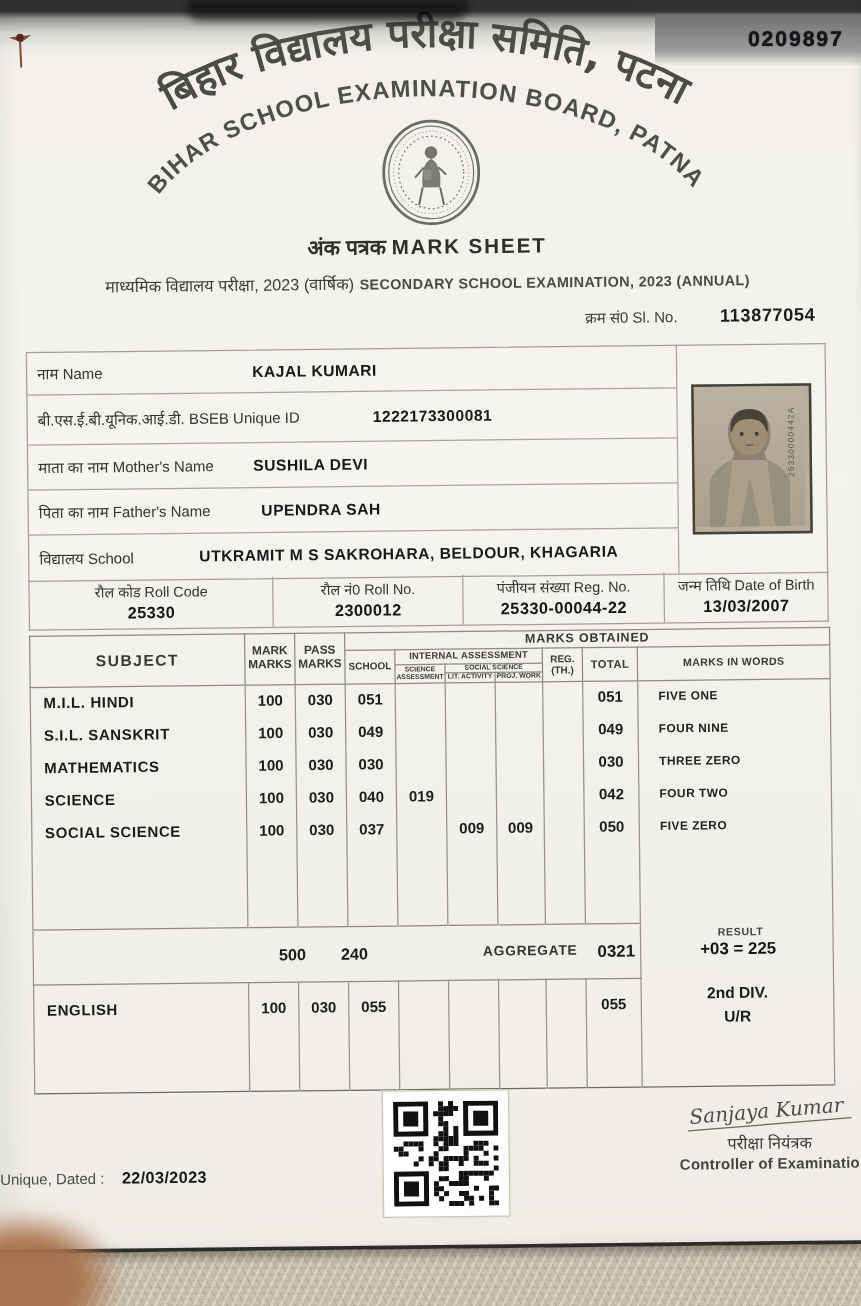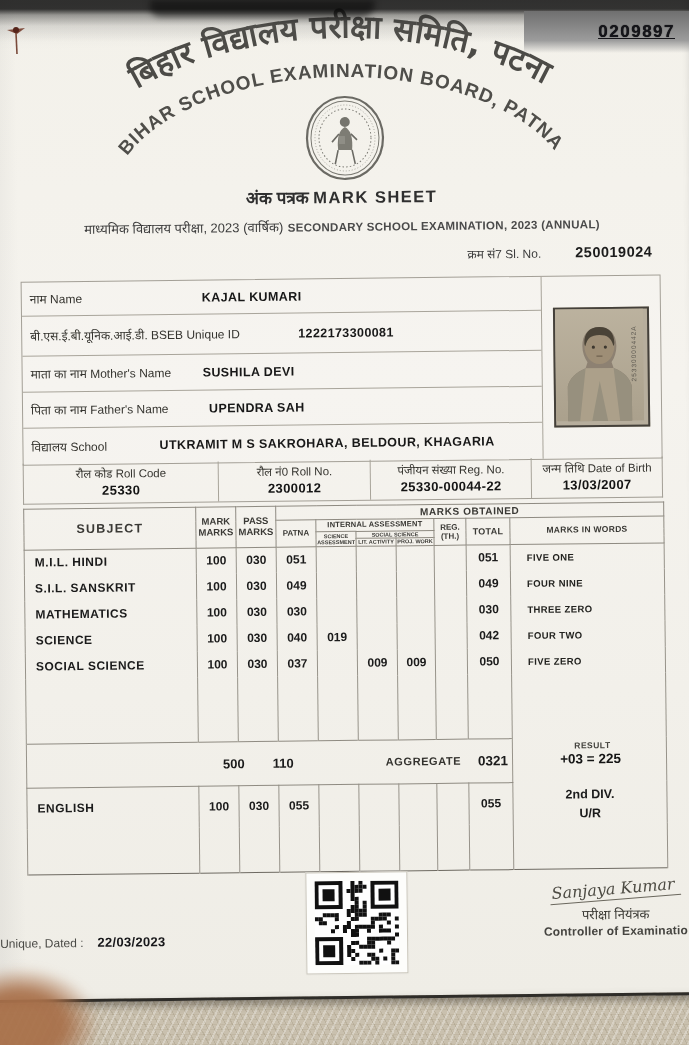--- a/index.html
+++ b/index.html
@@ -25,21 +25,21 @@
   }
   .sheet{position:absolute;left:30px;top:0;width:648px;height:100%;color:#2e2e2e;}
 
   
   .top-shadow{position:absolute;left:0;top:0;width:689px;height:44px;pointer-events:none;z-index:40;
     background:linear-gradient(180deg, rgba(12,12,12,.82) 0 9px, rgba(35,35,35,.40) 15px, rgba(90,90,90,.14) 26px, transparent 42px);}
   .top-blob{position:absolute;left:150px;top:0;width:225px;height:17px;background:rgba(8,8,8,.55);border-radius:0 0 14px 10px;filter:blur(3px);z-index:41;}
   .serial-strip{position:absolute;right:0;top:11px;width:165px;height:42px;z-index:42;
     background:linear-gradient(180deg,#6f6f6f,#9c9c9c 70%,rgba(156,156,156,0));
     display:flex;align-items:center;justify-content:flex-end;padding-right:14px;box-sizing:border-box;}
-  .serial{font-weight:bold;font-size:17px;letter-spacing:1.5px;color:#15151a;text-shadow:0 0 1px #000;text-decoration:underline;}
+  .serial{font-weight:bold;font-size:17px;letter-spacing:1.5px;color:#15151a;text-shadow:0 0 1px #000;}
   .pin-mark{position:absolute;left:4px;top:24px;z-index:43;}
   .finger-smudge{position:absolute;left:-22px;bottom:-18px;width:120px;height:95px;z-index:44;
     background:radial-gradient(ellipse at 35% 60%, rgba(168,112,74,.95) 0 40%, rgba(168,112,74,0) 72%);filter:blur(5px);}
 
   
   .arc-svg{position:absolute;left:2px;top:22px;}
   .emblem{position:absolute;left:287px;top:108px;}
   .title-line{position:absolute;left:0;top:199px;width:648px;text-align:center;font-weight:bold;color:#2f2f2f;}
   .title-line .hi{font-size:17px;}
   .title-line .en{font-size:16.5px;letter-spacing:1.5px;}
@@ -152,22 +152,22 @@
 
     <div class="title-line">
       <span class="hi">अंक पत्रक</span>
       <span class="en">MARK SHEET</span>
     </div>
     <div class="exam-line">
       <span class="hi">माध्यमिक विद्यालय परीक्षा, 2023 (वार्षिक)</span>
       <span class="en">SECONDARY SCHOOL EXAMINATION, 2023 (ANNUAL)</span>
     </div>
     <div class="slno-line">
-      <span class="slno-label">क्रम सं7 Sl. No.</span>
-      <span class="slno-value">250019024</span>
+      <span class="slno-label">क्रम सं0 Sl. No.</span>
+      <span class="slno-value">113877054</span>
     </div>
 
     <div class="info">
       <div class="info-rows">
         <div class="info-row ir1">
           <span class="info-label">नाम Name</span>
           <span class="info-value">KAJAL KUMARI</span>
         </div>
         <div class="info-row ir2">
           <span class="info-label">बी.एस.ई.बी.यूनिक.आई.डी. BSEB Unique ID</span>
@@ -244,21 +244,21 @@
           <col style="width:154px">
       </colgroup>
       <thead>
         <tr>
           <th rowspan="4" class="th-subject">SUBJECT</th>
           <th rowspan="4" class="th-small">MARK MARKS</th>
           <th rowspan="4" class="th-small">PASS MARKS</th>
           <th colspan="7" class="th-obt">MARKS OBTAINED</th>
         </tr>
         <tr>
-          <th rowspan="3" class="th-theory">PATNA</th>
+          <th rowspan="3" class="th-theory">SCHOOL</th>
           <th colspan="3" class="th-ia">INTERNAL ASSESSMENT</th>
           <th rowspan="3" class="th-reg">REG. (TH.)</th>
           <th rowspan="3" class="th-total">TOTAL</th>
           <th rowspan="3" class="th-words">MARKS IN WORDS</th>
         </tr>
         <tr>
           <th rowspan="2" class="th-tiny">SCIENCE ASSESSMENT</th>
           <th colspan="2" class="th-tiny">SOCIAL SCIENCE</th>
         </tr>
         <tr>
@@ -338,21 +338,21 @@
             <td></td>
             <td></td>
             <td></td>
             <td></td>
             <td></td>
         </tr>
         <tr class="agg">
           <td colspan="9" class="agg-band">
             <div class="agg-flex">
               <span class="agg-full">500</span>
-              <span class="agg-pass">110</span>
+              <span class="agg-pass">240</span>
               <span class="agg-label">AGGREGATE</span>
               <span class="agg-total">0321</span>
             </div>
           </td>
           <td class="result-cell">
             <div class="result-label">RESULT</div>
             <div class="result-value">+03  =  225</div>
           </td>
         </tr>
         <tr class="eng">

